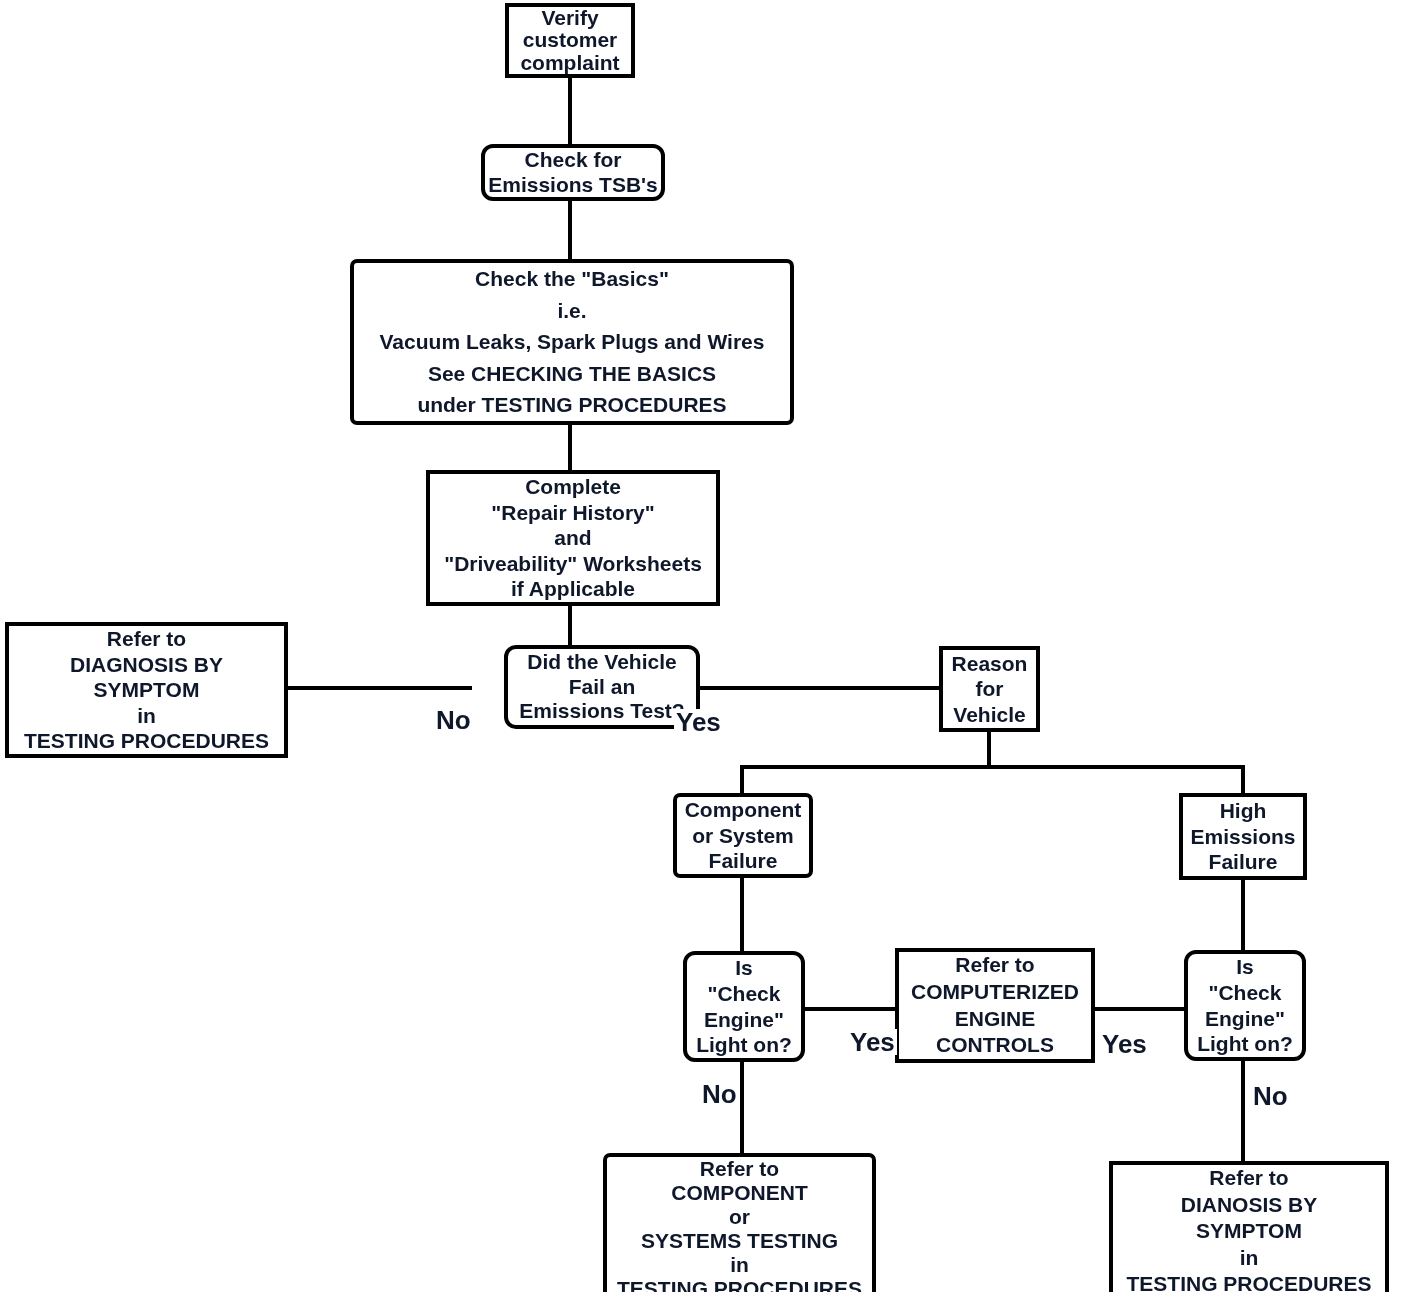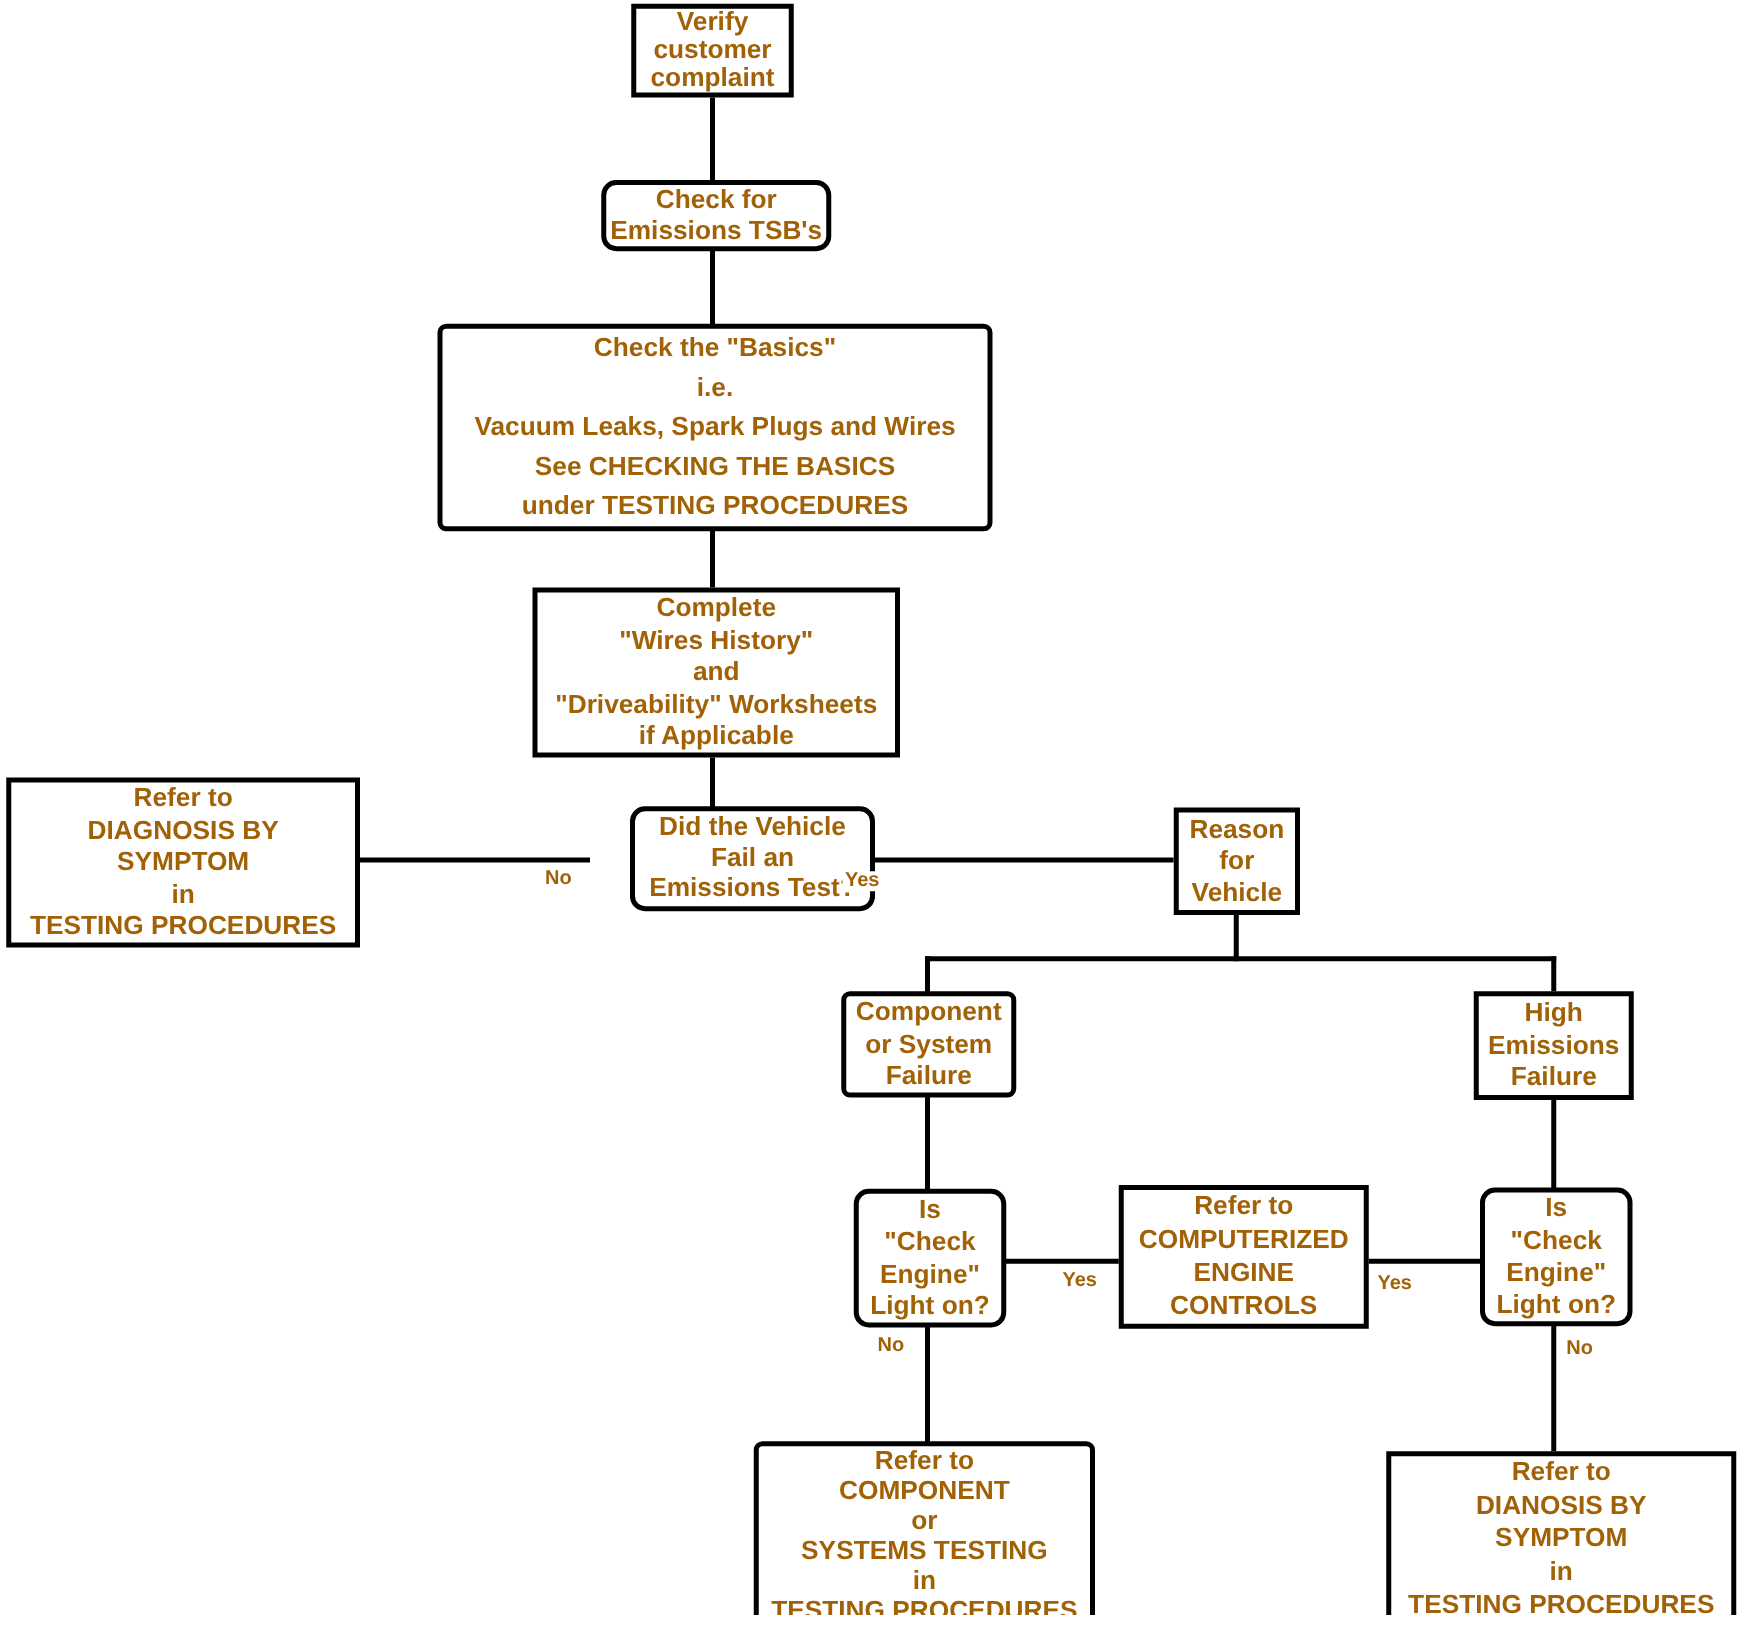--- a/index.html
+++ b/index.html
@@ -6,21 +6,21 @@
     margin: 0;
     padding: 0;
     background: #ffffff;
   }
   .canvas {
     position: relative;
     width: 1408px;
     height: 1292px;
     background: #ffffff;
     font-family: "Liberation Sans", sans-serif;
-    color: #a16207;
+    color: #0f172a;
   }
   .node {
     position: absolute;
     box-sizing: border-box;
     border: 4px solid #000000;
     background: #ffffff;
     display: flex;
     align-items: center;
     justify-content: center;
     text-align: center;
@@ -33,25 +33,26 @@
   .rounded   { border-radius: 12px; }
   .rounded-sm{ border-radius: 7px; }
   .line {
     position: absolute;
     background: #000000;
     z-index: 1;
   }
   .edge-label {
     position: absolute;
     font-weight: bold;
-    font-size: 16px;
+    font-size: 26px;
     line-height: 1;
     z-index: 3;
     background: #ffffff;
     padding: 0 2px;
+    margin-top: 12px;
   }
 </style>
 </head>
 <body>
 
 <div class="canvas">
 
   <div class="line" style="left:568px; top:77px;  width:4px; height:67px;"></div>
   <div class="line" style="left:568px; top:200px; width:4px; height:60px;"></div>
   <div class="line" style="left:568px; top:424px; width:4px; height:47px;"></div>
@@ -76,21 +77,21 @@
   <div class="node rounded" style="left:481px; top:144px; width:184px; height:57px; line-height:1.15;">Check for
 Emissions TSB's</div>
 
   <div class="node rounded-sm" style="left:350px; top:259px; width:444px; height:166px; line-height:1.5;">Check the "Basics"
 i.e.
 Vacuum Leaks, Spark Plugs and Wires
 See CHECKING THE BASICS
 under TESTING PROCEDURES</div>
 
   <div class="node" style="left:426px; top:470px; width:294px; height:136px;">Complete
-"Wires History"
+"Repair History"
 and
 "Driveability" Worksheets
 if Applicable</div>
 
   <div class="node" style="left:5px; top:622px; width:283px; height:136px;">Refer to
 DIAGNOSIS BY
 SYMPTOM
 in
 TESTING PROCEDURES</div>
 

